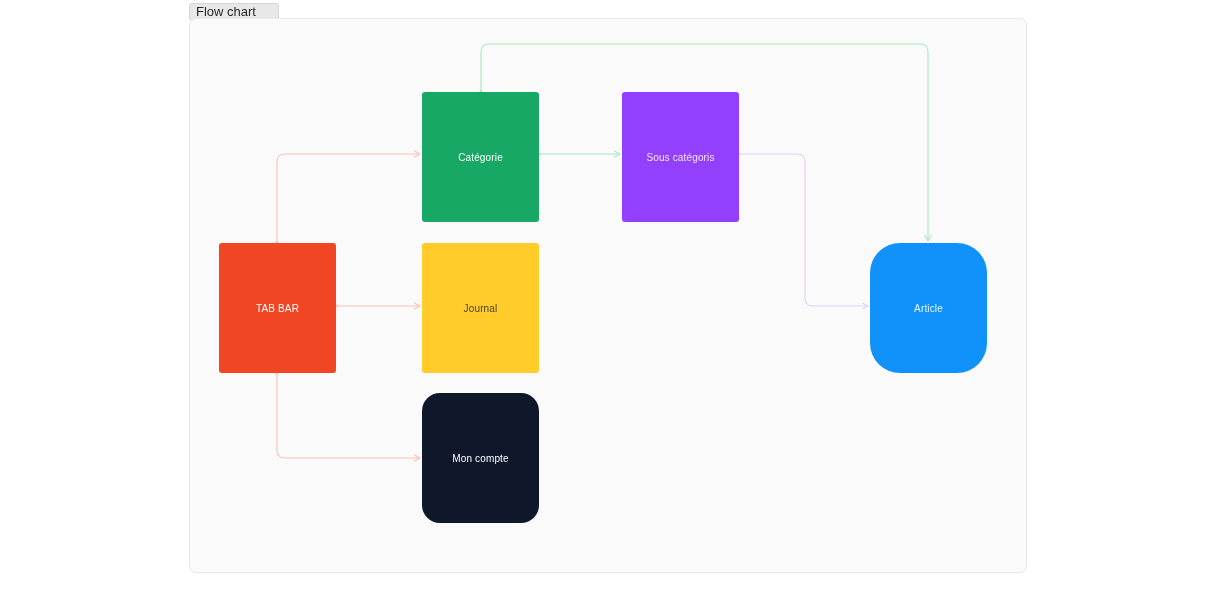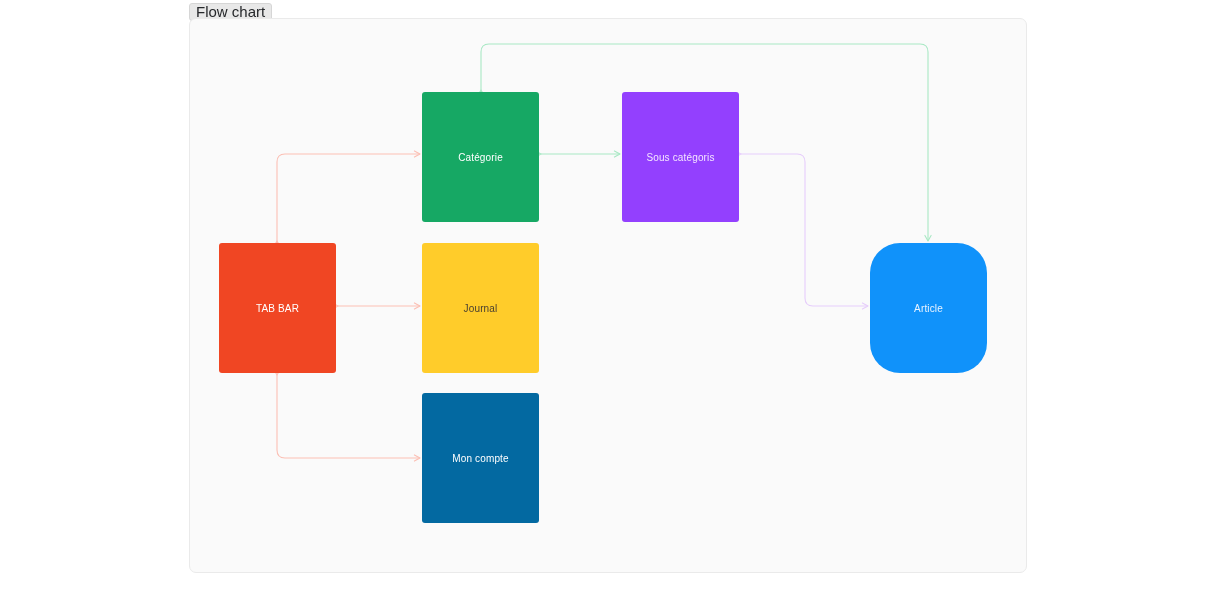--- a/index.html
+++ b/index.html
@@ -10,22 +10,22 @@
     overflow:hidden;
     position:relative;
   }
   #stage{position:absolute;left:0;top:0;width:1216px;height:592px;}
 
   .chip{
     position:absolute;left:189px;top:3px;
     background:#e8e8e8;
     border:1px solid #d6d6d6;
     border-radius:3px;
-    padding:1px 6px 2px 6px;
-    font-size:15px;
+    padding:1px 22px 2px 6px;
+    font-size:13px;
     color:#26282b;
     line-height:13px;
     white-space:nowrap;
   }
 
   .canvas{
     position:absolute;left:189px;top:18px;
     width:838px;height:555px;
     background:#fafafa;
     border:1px solid #eaeaea;
@@ -45,21 +45,21 @@
     text-align:center;
     box-sizing:border-box;
   }
   .node .lbl{display:block;}
 
   .n-categorie{left:422px;top:92px;background:#16a864;color:#ffffff;}
   .n-sous{left:622px;top:92px;background:#9340fe;color:#f4e4ff;align-items:center;}
   .n-tabbar{left:219px;top:243px;background:#f04623;color:#ffffff;}
   .n-journal{left:422px;top:243px;background:#ffcc2a;color:#4a4031;}
   .n-article{left:870px;top:243px;background:#1092fa;color:#e8f3ff;border-radius:30px;}
-  .n-moncompte{left:422px;top:393px;background:#0369a1;color:#ffffff;}
+  .n-moncompte{left:422px;top:393px;background:#0f172a;color:#ffffff;border-radius:18px;}
 </style>
 </head>
 <body>
 
 <div id="stage">
 
   <div class="chip">Flow chart</div>
 
   <div class="canvas"></div>
 

